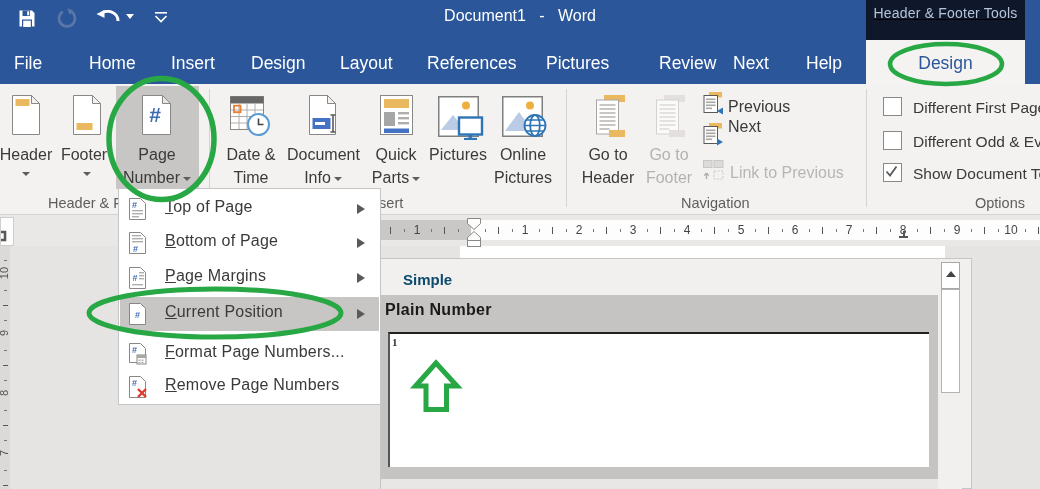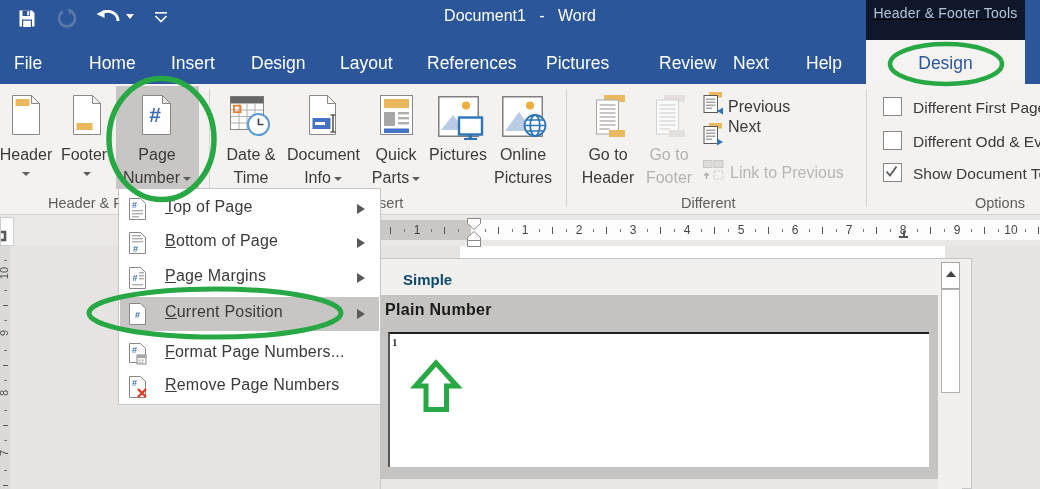--- a/index.html
+++ b/index.html
@@ -278,21 +278,21 @@
 <div class="cb" style="left:883px;top:131px;"></div>
 <div class="cblabel" style="left:913px;top:133px;">Different Odd &amp; Even Pages</div>
 <div class="cb" style="left:883px;top:163px;"></div>
 <svg class="abs" style="left:884px;top:164px" width="15" height="15" viewBox="0 0 15 15">
       <path d="M2.5 7.5 L6 11.5 L12.5 2.5" fill="none" stroke="#595959" stroke-width="1.8"></path>
     </svg>
 <div class="cblabel" style="left:913px;top:165px;">Show Document Text</div>
 
 <div class="grplabel" style="left:48px;">Header &amp; Footer</div>
 <div class="grplabel" style="left:367px;">Insert</div>
-<div class="grplabel" style="left:681px;">Different</div>
+<div class="grplabel" style="left:681px;">Navigation</div>
 <div class="grplabel" style="left:975px;">Options</div>
 
 <div id="rulerrow"></div>
 <div id="hrulerwhite"></div>
 <div id="hrulergray"></div>
 <div id="hticks">
 <div class="hnum" style="left:525px;">1</div>
 <div class="hnum" style="left:579px;">2</div>
 <div class="hnum" style="left:633px;">3</div>
 <div class="hnum" style="left:687px;">4</div>

